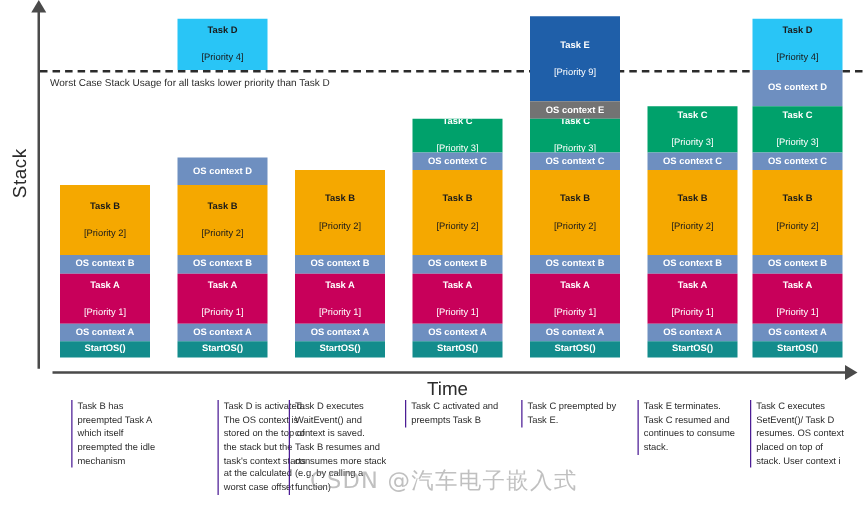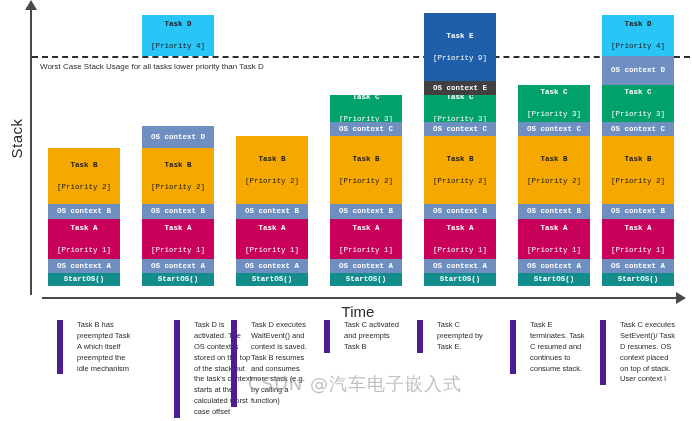--- a/index.html
+++ b/index.html
@@ -106,21 +106,20 @@
     left: 0;
     width: 72px;
     box-sizing: border-box;
     display: flex;
     flex-direction: column;
     align-items: center;
     justify-content: center;
     text-align: center;
     line-height: 1.15;
     overflow: hidden;
-    font-family: Liberation Mono, monospace;
   }
   .seg .t1 {
     font-size: 7.5px;
     font-weight: bold;
     white-space: nowrap;
   }
   .seg .t2 {
     font-size: 7.5px;
     font-weight: normal;
     white-space: nowrap;
@@ -131,22 +130,22 @@
   
 
   
   .caption {
     position: absolute;
     top: 320px;
     width: 78px;
     font-size: 7.5px;
     line-height: 1.45;
     color: #2b2b2b;
-    border-left: 6px solid #4c1d95;
-    padding-left: 14px;
+    border-left: 1px solid #4c1d95;
+    padding-left: 4px;
     box-sizing: border-box;
   }
 
   
   .watermark {
     position: absolute;
     left: 200px;
     top: 372px;
     font-size: 18px;
     color: rgba(140,140,140,0.55);
@@ -258,21 +257,21 @@
         </div>
         <div class="seg one-line" style="top: 273px; height: 13px; background: rgb(19, 140, 140); color: rgb(255, 255, 255);">
           <div class="t1">StartOS()</div>
         </div>
       </div>
       <div class="column" style="left: 424px;">
         <div class="seg" style="top: 13px; height: 68px; background: rgb(31, 95, 169); color: rgb(255, 255, 255);">
           <div class="t1">Task E</div>
           <div class="t2">[Priority 9]</div>
         </div>
-        <div class="seg one-line" style="top: 81px; height: 14px; background: #404040; color: rgb(255, 255, 255);">
+        <div class="seg one-line" style="top: 81px; height: 14px; background: #737373; color: rgb(255, 255, 255);">
           <div class="t1">OS context E</div>
         </div>
         <div class="seg" style="top: 95px; height: 27px; background: rgb(0, 161, 107); color: rgb(255, 255, 255);">
           <div class="t1">Task C</div>
           <div class="t2">[Priority 3]</div>
         </div>
         <div class="seg one-line" style="top: 122px; height: 14px; background: rgb(110, 143, 192); color: rgb(255, 255, 255);">
           <div class="t1">OS context C</div>
         </div>
         <div class="seg" style="top: 136px; height: 68px; background: rgb(245, 168, 0); color: rgb(26, 26, 26);">

